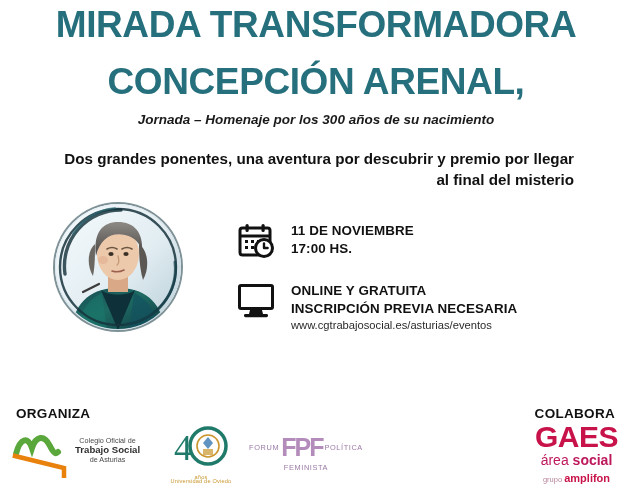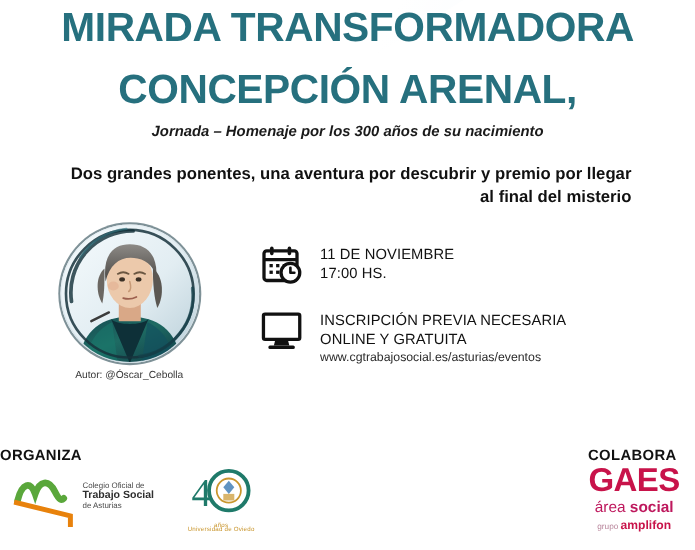--- a/index.html
+++ b/index.html
@@ -117,21 +117,21 @@
   }
   .icon-box{
     width:42px;height:42px;
     flex:0 0 42px;
     display:flex;align-items:center;justify-content:center;
     margin-right:14px;
   }
   .icon-box svg{display:block;}
   .info-text{padding-top:2px;}
   .info-line{
-    font-weight:normal;
+    font-weight:bold;
     font-size:13.4px;
     color:#111111;
     line-height:1.34;
     letter-spacing:0.1px;
   }
   .info-url{
     font-size:11.2px;
     color:#2a2a2a;
     padding-top:2px;
   }
@@ -143,37 +143,37 @@
     height:98px;
     z-index:6;
   }
   .foot-head{
     position:absolute;
     font-weight:bold;
     font-size:13.5px;
     color:#111111;
     letter-spacing:0.3px;
   }
-  .foot-head.left{left:0;top:4px;text-align:center;}
+  .foot-head.left{left:16px;top:4px;text-align:center;}
   .foot-head.right{right:17px;top:4px;}
 
   .logos-left{
     position:absolute;
     left:12px;top:22px;
     display:flex;
     align-items:center;
   }
   .logos-right{
     position:absolute;
     right:14px;top:20px;
     text-align:center;
   }
 
   
-  .logo-colegio{display:flex;align-items:flex-start;width:132px;}
+  .logo-colegio{display:flex;align-items:flex-start;width:132px;text-align:center;}
   .logo-colegio svg{flex:0 0 auto;}
   .colegio-txt{padding-left:3px;padding-top:7px;line-height:1.12;}
   .colegio-l1{font-size:7.2px;color:#4a4a4a;}
   .colegio-l2{font-size:9.6px;font-weight:bold;color:#2f2f2f;}
   .colegio-l3{font-size:7.2px;color:#4a4a4a;}
 
   
   .logo-uniovi{width:86px;text-align:center;margin-left:14px;position:relative;}
   .uniovi-sub{font-size:5.6px;color:#c9962e;letter-spacing:.2px;margin-top:-2px;}
 
@@ -274,21 +274,20 @@
 
               <path d="M28 88 L44 80" stroke="#3b3b3b" stroke-width="2.2" stroke-linecap="round"></path>
 
               <circle cx="63" cy="63" r="58" fill="none" stroke="#17333c" stroke-width="2.4" opacity=".85"></circle>
               <path d="M10 70 A56 56 0 0 1 66 6" fill="none" stroke="#0f2d36" stroke-width="3.4" stroke-linecap="round" opacity=".8"></path>
               <path d="M120 58 A56 56 0 0 1 72 120" fill="none" stroke="#14414b" stroke-width="3" stroke-linecap="round" opacity=".7"></path>
               <path d="M18 30 A56 56 0 0 1 60 4" fill="none" stroke="#2b6e79" stroke-width="2" stroke-linecap="round" opacity=".6"></path>
             </g>
           </svg>
         </div>
-        <div class="author">Autor: @Óscar_Cebolla</div>
       </div>
 
       <div class="info-col">
 
         <div class="info-row">
           <div class="icon-box">
             <svg width="38" height="38" viewBox="0 0 38 38" xmlns="http://www.w3.org/2000/svg">
               <rect x="3" y="6" width="30" height="27" rx="2.5" fill="none" stroke="#111" stroke-width="3"></rect>
               <line x1="3" y1="14" x2="33" y2="14" stroke="#111" stroke-width="3"></line>
               <rect x="8.5" y="2" width="3.2" height="8" rx="1.6" fill="#111"></rect>
@@ -312,22 +311,22 @@
 
         <div class="info-row">
           <div class="icon-box">
             <svg width="38" height="36" viewBox="0 0 38 36" xmlns="http://www.w3.org/2000/svg">
               <rect x="2.5" y="2.5" width="33" height="23" rx="1.5" fill="#fff" stroke="#111" stroke-width="3"></rect>
               <path d="M13 27 L12 31 h14 l-1 -4 z" fill="#111"></path>
               <rect x="7" y="31" width="24" height="3.2" rx="1.4" fill="#111"></rect>
             </svg>
           </div>
           <div class="info-text">
+            <div class="info-line">ONLINE Y GRATUITA</div>
             <div class="info-line">INSCRIPCIÓN PREVIA NECESARIA</div>
-            <div class="info-line">ONLINE Y GRATUITA</div>
             <div class="info-url">www.cgtrabajosocial.es/asturias/eventos</div>
           </div>
         </div>
 
       </div>
     </div>
   </div>
 
   <div class="footer">
 
@@ -353,20 +352,28 @@
           <text x="8" y="36" font-family="Liberation Serif, serif" font-size="36" fill="#1f7a6a">4</text>
           <circle cx="42" cy="22" r="18" fill="none" stroke="#1f7a6a" stroke-width="3.5"></circle>
           <circle cx="42" cy="22" r="11" fill="none" stroke="#c9962e" stroke-width="1.6"></circle>
           <path d="M42 13 l5 6 -5 6 -5 -6 z" fill="#2b6fae" opacity=".75"></path>
           <rect x="37" y="25" width="10" height="6" fill="#c9962e" opacity=".7"></rect>
         </svg>
         <div class="uniovi-sub">años</div>
         <div class="uniovi-sub">Universidad de Oviedo</div>
       </div>
 
+      <div class="logo-fpf">
+        <div class="fpf-row">
+          <span class="fpf-side">FORUM</span>
+          <span class="fpf-mono">FPF</span>
+          <span class="fpf-side">POLÍTICA</span>
+        </div>
+        <div class="fpf-bottom">FEMINISTA</div>
+      </div>
 
     </div>
 
     <div class="logos-right">
       <div class="gaes-wrap">
         <div class="gaes-main">GAES</div>
         <div class="gaes-sub"><span>área </span><b>social</b></div>
         <div class="gaes-amp"><span class="g">grupo </span><span class="a">amplifon</span></div>
       </div>
     </div>

